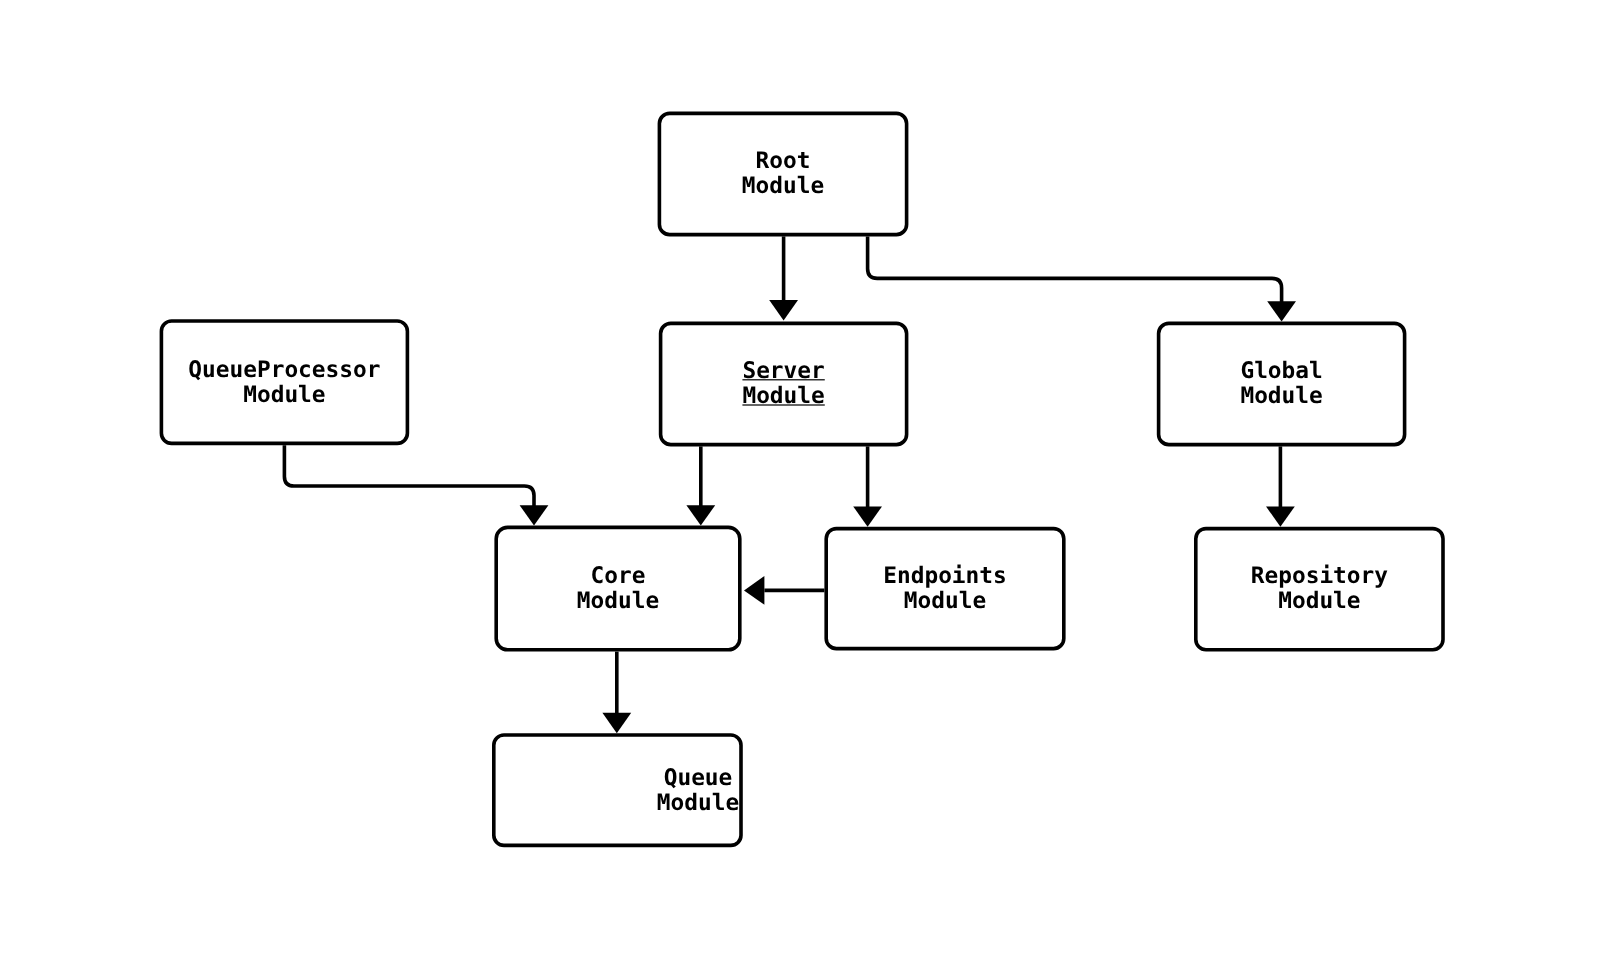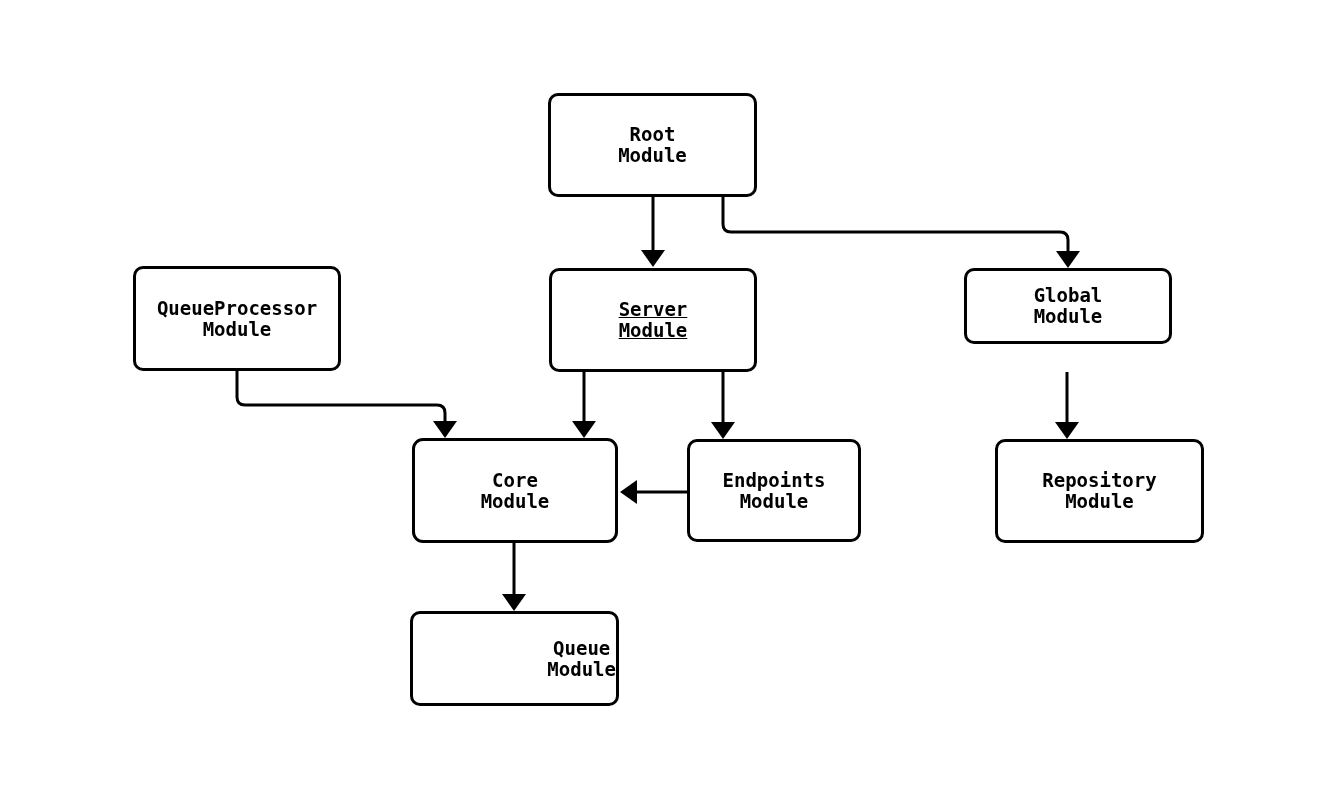--- a/index.html
+++ b/index.html
@@ -106,31 +106,31 @@
   <div class="node" style="left:133px; top:266px; width:208px; height:105px;">
     <span class="node-label">QueueProcessor
 Module</span>
   </div>
 
   <div class="node" style="left:549px; top:268px; width:208px; height:104px;text-decoration:underline;">
     <span class="node-label">Server
 Module</span>
   </div>
 
-  <div class="node" style="left:964px; top:268px; width:208px; height:76px;">
+  <div class="node" style="left:964px; top:268px; width:208px; height:104px;">
     <span class="node-label">Global
 Module</span>
   </div>
 
   <div class="node" style="left:412px; top:438px; width:206px; height:105px;border-radius:11px;">
     <span class="node-label">Core
 Module</span>
   </div>
 
-  <div class="node" style="left:687px; top:439px; width:174px; height:103px;">
+  <div class="node" style="left:687px; top:439px; width:201px; height:103px;">
     <span class="node-label">Endpoints
 Module</span>
   </div>
 
   <div class="node" style="left:963px; top:439px; width:209px; height:104px;margin-left:32px;">
     <span class="node-label">Repository
 Module</span>
   </div>
 
   <div class="node" style="left:410px; top:611px; width:209px; height:95px;justify-content:flex-end;">

